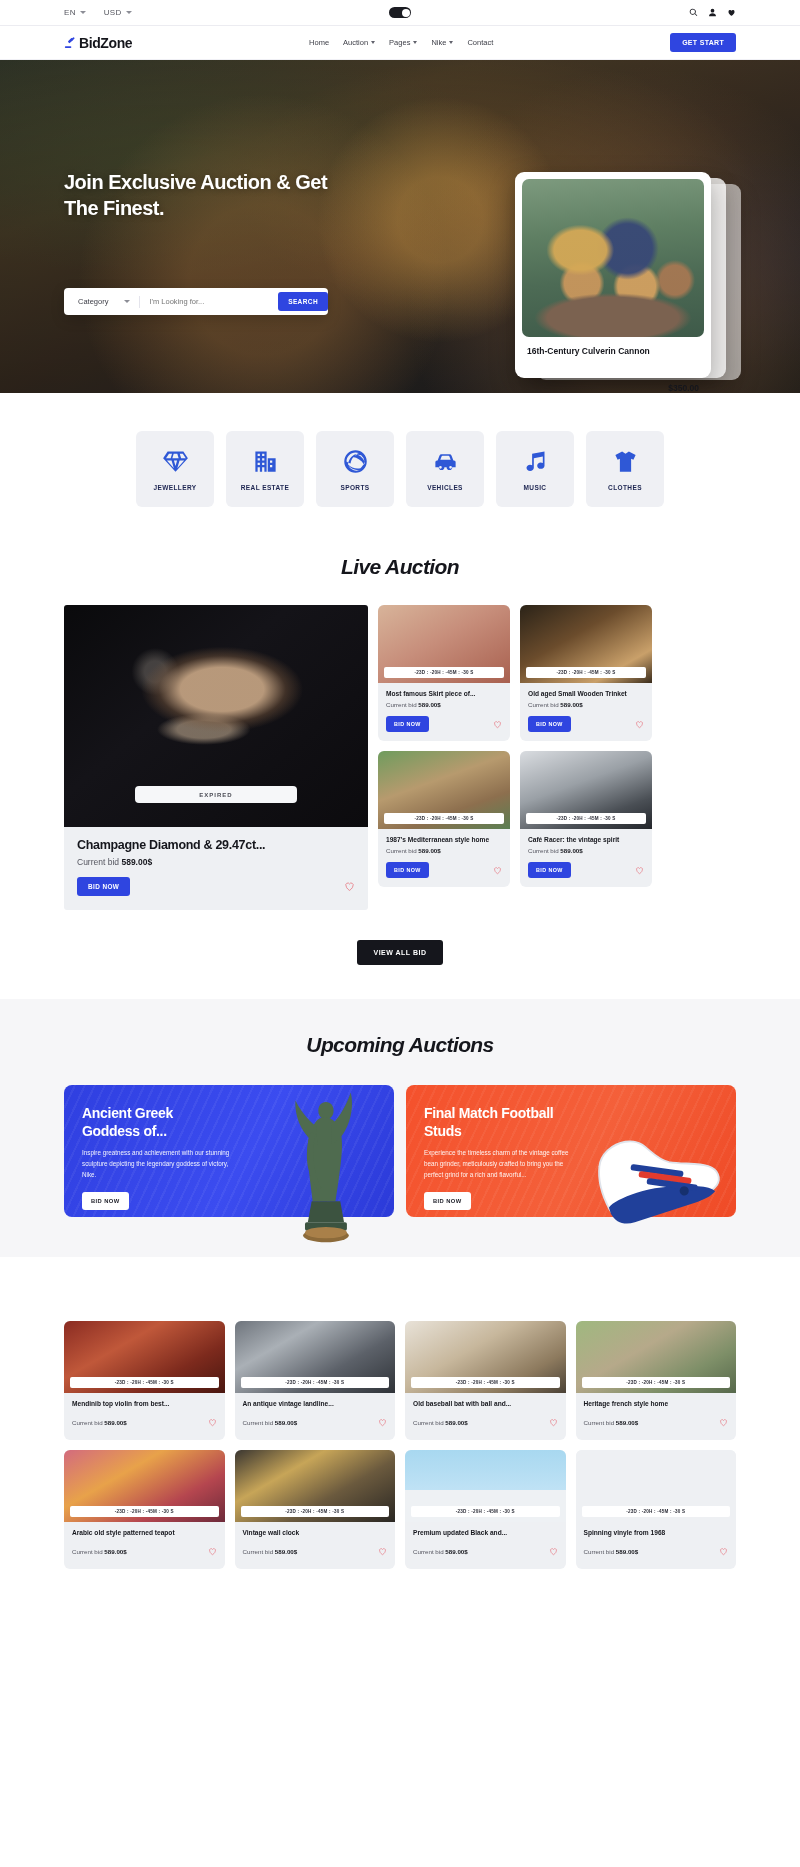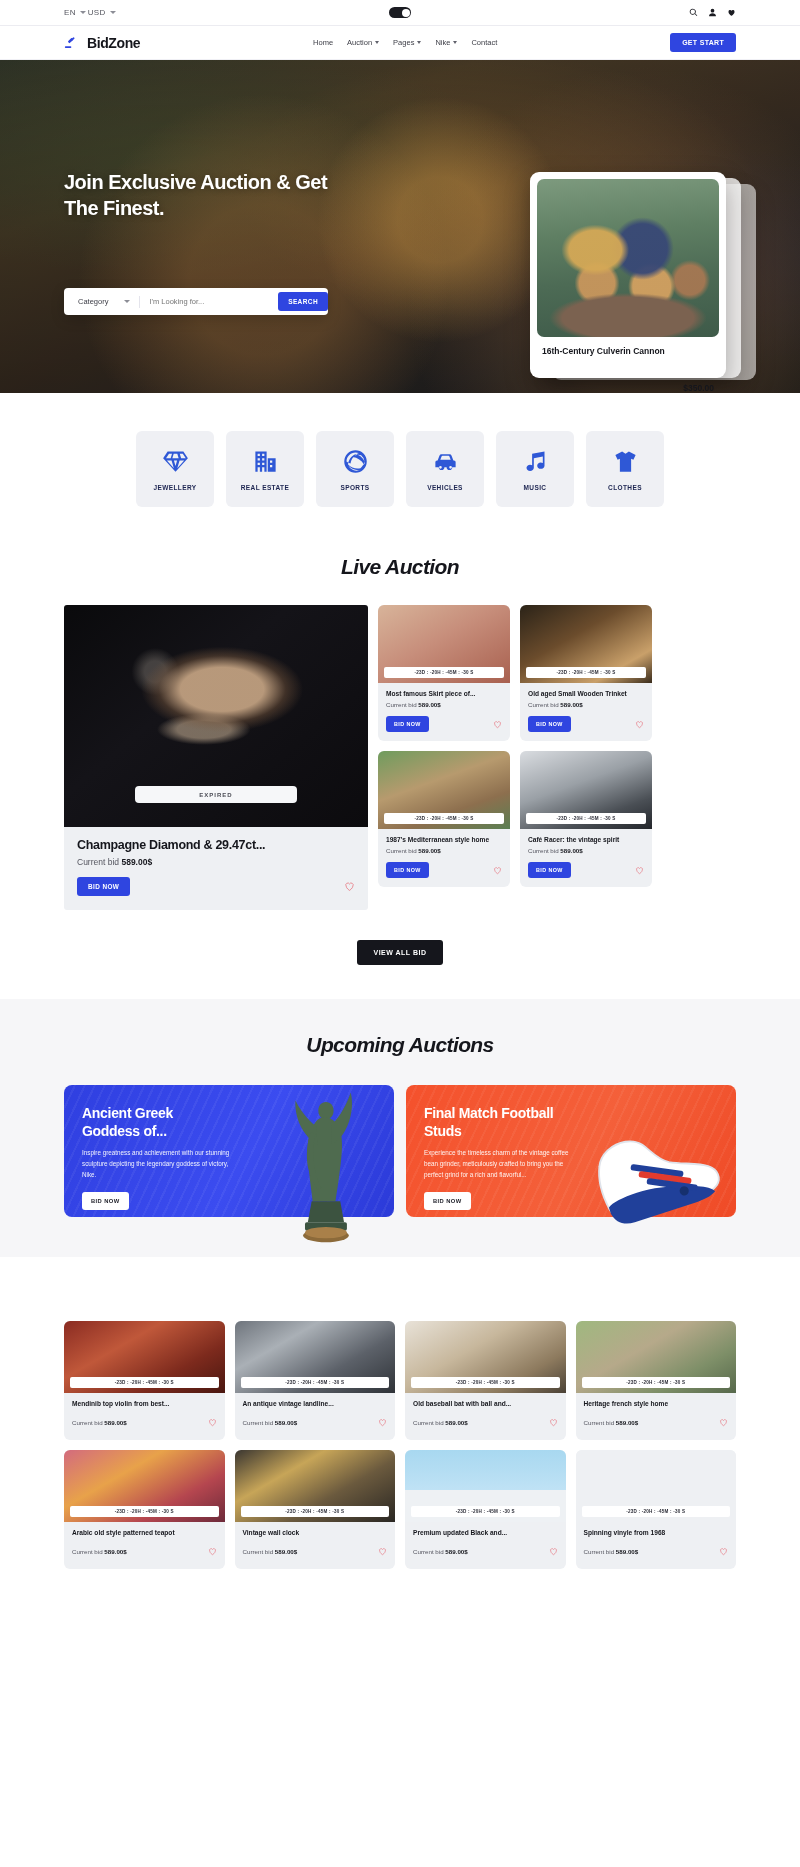--- a/index.html
+++ b/index.html
@@ -15,39 +15,39 @@
 
   
   .topbar {
     height: 26px;
     display: flex;
     align-items: center;
     border-bottom: 1px solid #ececf1;
     padding: 0 64px;
     position: relative;
   }
-  .topbar-left { display: flex; align-items: center; gap: 2px; }
+  .topbar-left { display: flex; align-items: center; gap: 18px; }
   .tb-sel { display: flex; align-items: center; gap: 4px; font-size: 8px; color: #55565f; letter-spacing: .3px; }
   .caret { width: 0; height: 0; border-left: 3px solid transparent; border-right: 3px solid transparent; border-top: 3.5px solid #8c8d96; display:inline-block; }
   .topbar-center { position: absolute; left: 50%; transform: translateX(-50%); }
   .mode-toggle {
     width: 22px; height: 11px; border-radius: 6px; background: #1b1c22;
     display: flex; align-items: center; padding: 1.5px; justify-content: flex-end;
   }
   .mode-knob { width: 8px; height: 8px; border-radius: 50%; background: #fff; }
   .topbar-right { margin-left: auto; display: flex; align-items: center; gap: 9px; }
   .tb-ico { width: 10px; height: 10px; display:flex; align-items:center; justify-content:center; color:#1b1c22; }
   .tb-ico svg { width: 9px; height: 9px; fill: #1b1c22; }
 
   
   .header {
     height: 34px; display: flex; align-items: center; padding: 0 64px;
     border-bottom: 1px solid #f0f0f5; background: #fff;
   }
-  .brand { display: flex; align-items: center; gap: 9px; }
+  .brand { display: flex; align-items: center; gap: 1px; }
   .brand-mark { width: 14px; height: 14px; }
   .brand-text { font-size: 14px; font-weight: 700; letter-spacing: -.4px; color: #15161c; }
   .nav { display: flex; align-items: center; gap: 14px; margin: 0 auto; }
   .nav-item { font-size: 7.5px; color: #3c3d46; display: flex; align-items: center; gap: 3px; cursor: pointer; }
   .nav-caret { width: 0; height: 0; border-left: 2.5px solid transparent; border-right: 2.5px solid transparent; border-top: 3px solid #61626c; }
   .cta {
     background: #2f45e0; color: #fff; font-size: 7px; font-weight: 700; letter-spacing: .3px;
     padding: 6px 12px; border-radius: 3px; border: none; cursor: pointer;
   }
 
@@ -84,21 +84,21 @@
   .search-input {
     flex: 1; border: none; outline: none; font-size: 7.5px; color: #9a9aa4;
     font-family: "Liberation Sans", sans-serif; background: transparent;
   }
   .search-btn {
     background: #2f45e0; color: #fff; border: none; border-radius: 3px;
     font-size: 6.5px; font-weight: 700; letter-spacing: .4px; padding: 6px 10px; cursor: pointer;
   }
 
   
-  .card-stack { position: absolute; right: 54px; top: 112px; width: 216px; height: 212px; }
+  .card-stack { position: absolute; right: 69px; top: 112px; width: 216px; height: 212px; }
   .stack-l { position: absolute; background: #fff; border-radius: 9px; box-shadow: 0 8px 22px rgba(0,0,0,.25); }
   .stack-l.l3 { left: 22px; top: 12px; width: 204px; height: 196px; opacity: .55; }
   .stack-l.l2 { left: 11px; top: 6px; width: 200px; height: 200px; opacity: .8; }
   .stack-card {
     position: absolute; left: 0; top: 0; width: 196px; height: 206px;
     background: #fff; border-radius: 9px; padding: 7px; box-shadow: 0 10px 26px rgba(0,0,0,.3);
   }
   .stack-photo {
     width: 100%; height: 158px; border-radius: 7px; overflow: hidden; position: relative;
     background: linear-gradient(175deg,#7d9a7e 0%, #5f7f63 34%, #4d6b55 62%, #3e5a49 100%);

